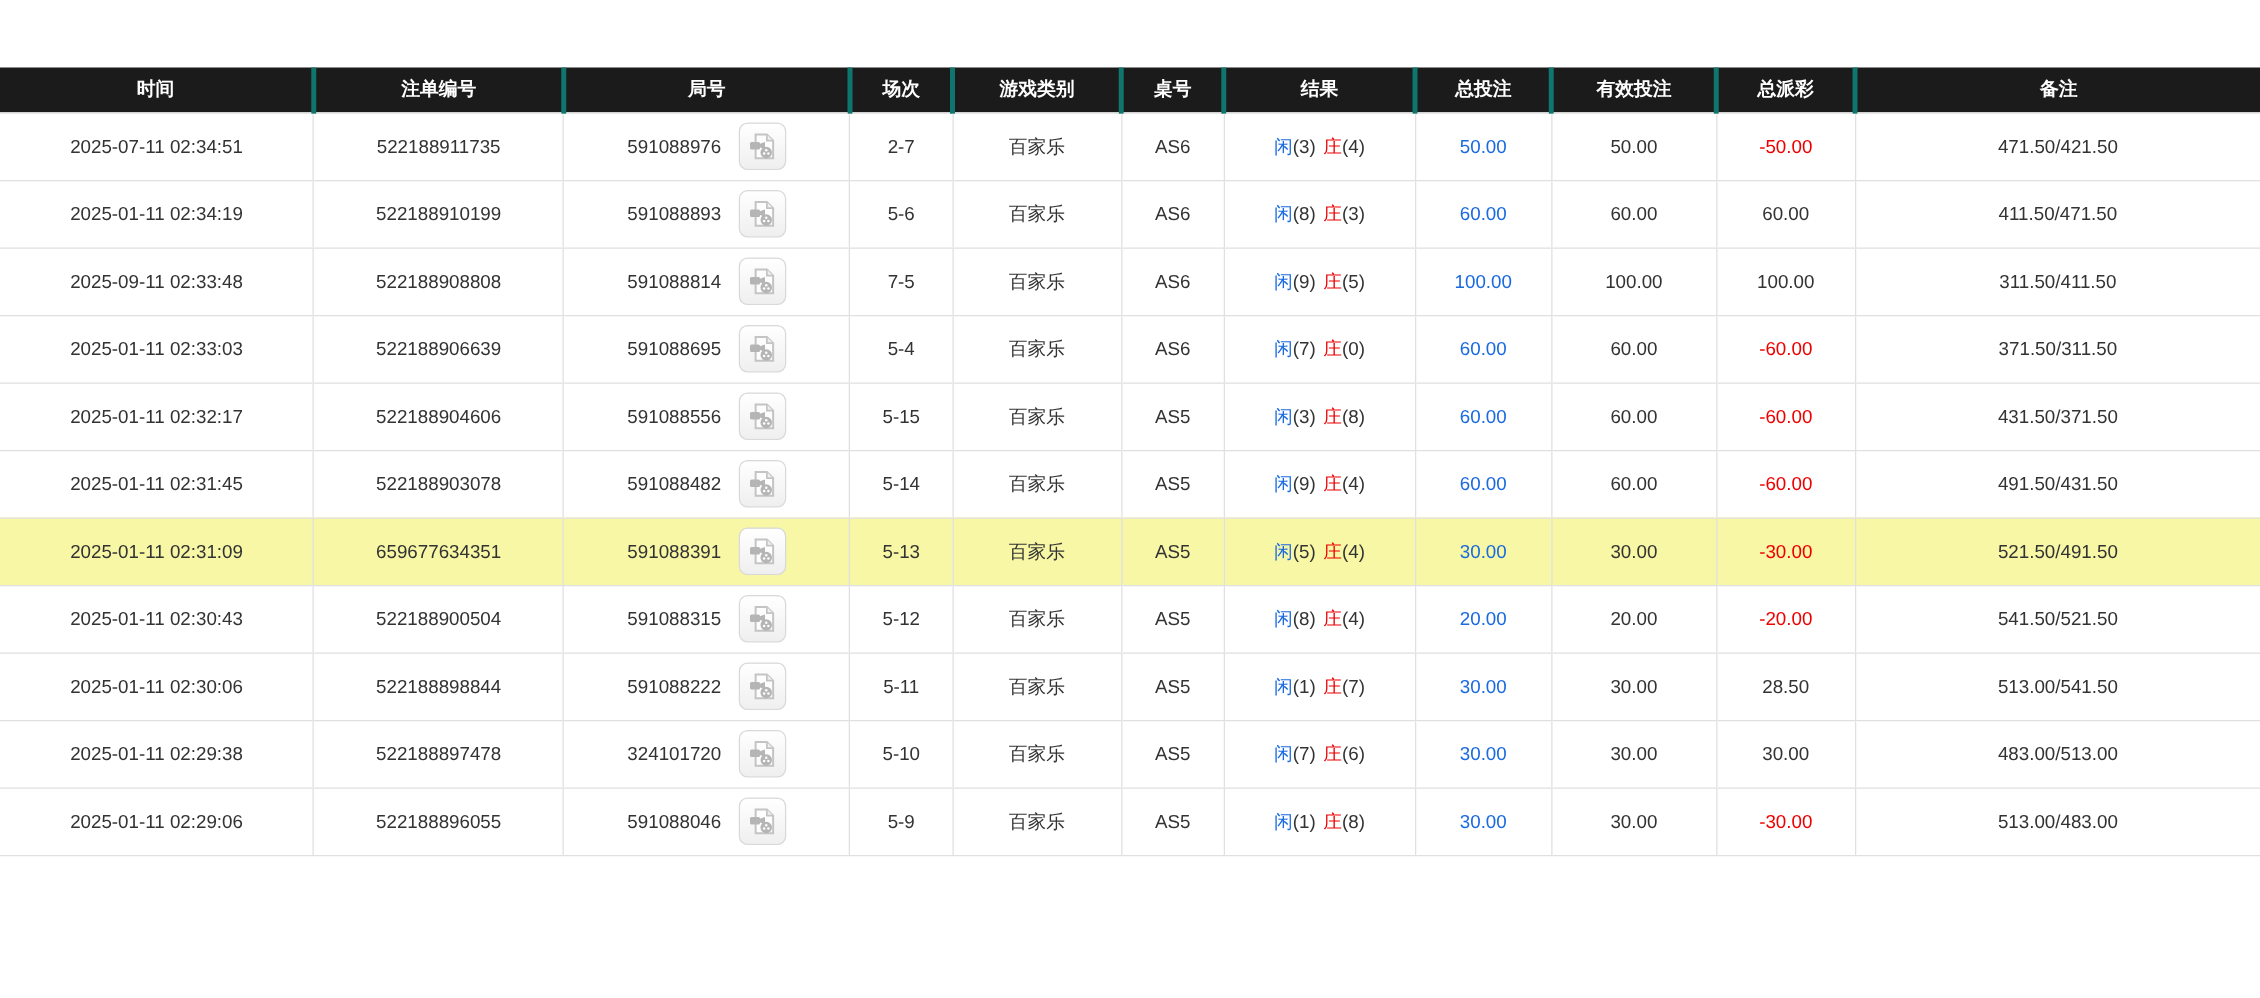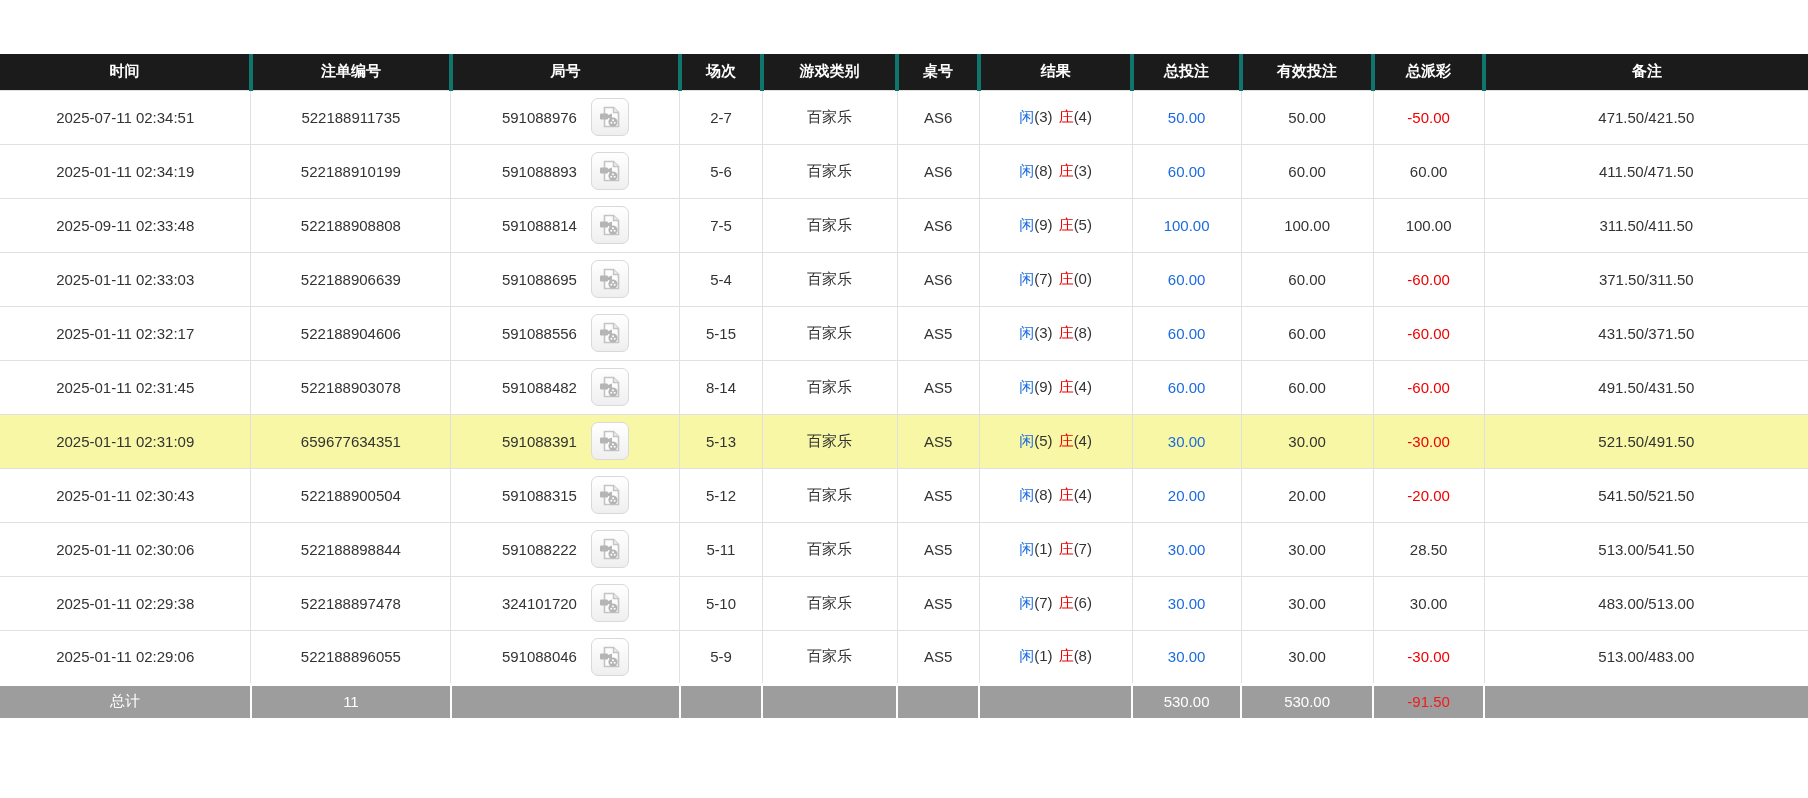--- a/index.html
+++ b/index.html
@@ -242,21 +242,21 @@
       <path d="M16.5 3.5 v5 h5" fill="#eeeeee" stroke="#c4c4c4" stroke-width="1.4"></path>
       <rect x="3" y="9.5" width="8" height="6" rx="1.2" fill="#b5b5b5"></rect>
       <polygon points="11,11 15,9.5 15,15.5 11,14" fill="#b5b5b5"></polygon>
       <circle cx="16" cy="18" r="4.6" fill="#b5b5b5"></circle>
       <circle cx="16" cy="16.2" r="1" fill="#ffffff"></circle>
       <circle cx="14.3" cy="18.8" r="1" fill="#ffffff"></circle>
       <circle cx="17.7" cy="18.8" r="1" fill="#ffffff"></circle>
     </svg>
   </button>
 </span></td>
-        <td>8-14</td>
+        <td>5-14</td>
         <td>百家乐</td>
         <td>AS5</td>
         <td class="result"><span class="blue">闲</span><span class="pts">(9)</span><span class="gap"></span><span class="red">庄</span><span class="pts">(4)</span></td>
         <td class="blue">60.00</td>
         <td>60.00</td>
         <td class="red">-60.00</td>
         <td>491.50/431.50</td>
       </tr>
       <tr class="hl">
         <td>2025-01-11 02:31:09</td>
@@ -388,27 +388,14 @@
         <td>百家乐</td>
         <td>AS5</td>
         <td class="result"><span class="blue">闲</span><span class="pts">(1)</span><span class="gap"></span><span class="red">庄</span><span class="pts">(8)</span></td>
         <td class="blue">30.00</td>
         <td>30.00</td>
         <td class="red">-30.00</td>
         <td>513.00/483.00</td>
       </tr>
     </tbody>
   <tfoot>
-    <tr class="total-row">
-      <td>总计</td>
-      <td>11</td>
-      <td></td>
-      <td></td>
-      <td></td>
-      <td></td>
-      <td></td>
-      <td>530.00</td>
-      <td>530.00</td>
-      <td class="red">-91.50</td>
-      <td></td>
-    </tr>
   </tfoot>
 </table>
 
 </body></html>

